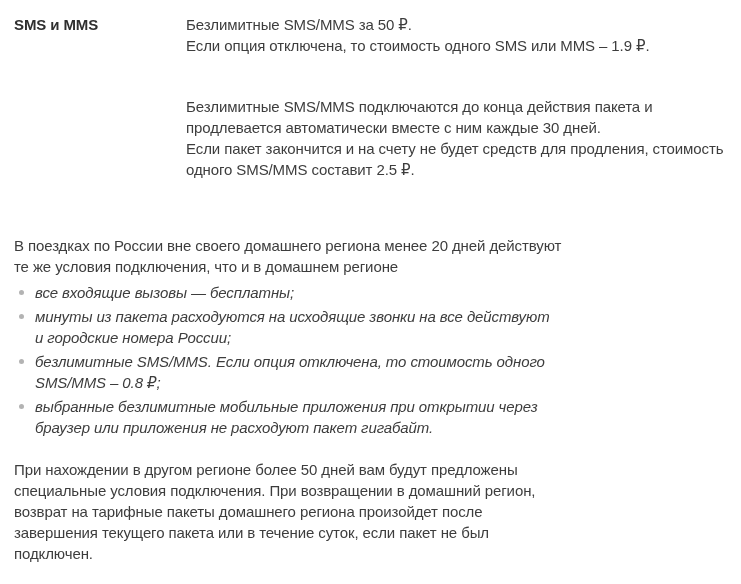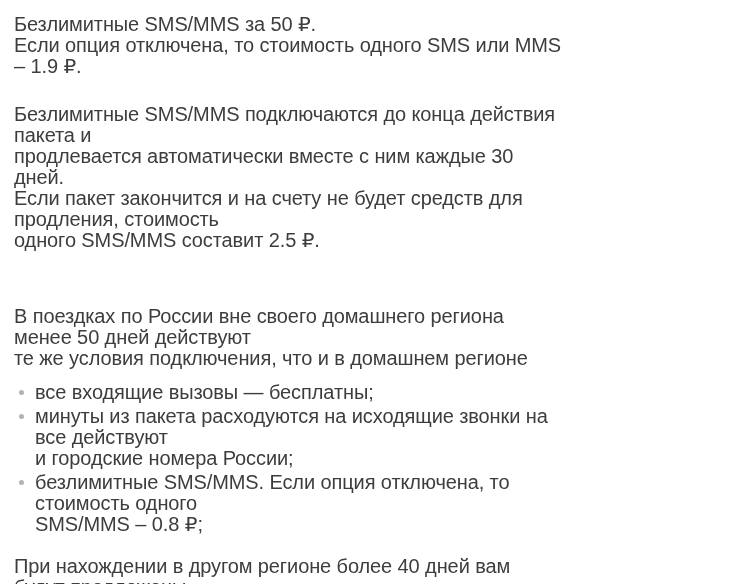--- a/index.html
+++ b/index.html
@@ -32,35 +32,36 @@
     width: 172px;
     font-size: 15px;
     line-height: 21px;
     font-weight: bold;
     color: var(--label-color, #2f2f2f);
     letter-spacing: -0.1px;
   }
   .content-col {
     flex: 0 0 549px;
     width: 549px;
-    font-size: 20px;
+    font-size: 15px;
     line-height: 21px;
     letter-spacing: -0.1px;
   }
   .para {
     margin: 0;
     white-space: pre-line;
   }
   .para + .para {
-    margin-top: 27px;
+    margin-top: 40px;
   }
   ul.bullets {
     list-style: none;
-    margin: 13px 0 0 0;
+    margin: 5px 0 0 0;
     padding: 0;
+    font-style: italic;
   }
   ul.bullets li {
     position: relative;
     padding-left: 21px;
     margin: 0 0 3px 0;
     line-height: 21px;
   }
   ul.bullets li:last-child {
     margin-bottom: 0;
   }
@@ -79,51 +80,57 @@
   .outro {
     margin-top: 21px;
   }
 </style>
 </head>
 <body style="--text-color: #3d3d3d; --label-color: #2f2f2f; --bullet-color: #b3b3b3; background: rgb(255, 255, 255);">
 
 <main class="page">
 
   <section class="row">
+    <div class="label-col">SMS и MMS</div>
     <div class="content-col">
       <p class="para">Безлимитные SMS/MMS за 50 ₽.
 Если опция отключена, то стоимость одного SMS или MMS – 1.9 ₽.</p>
       <p class="para">Безлимитные SMS/MMS подключаются до конца действия пакета и
 продлевается автоматически вместе с ним каждые 30 дней.
 Если пакет закончится и на счету не будет средств для продления, стоимость
 одного SMS/MMS составит 2.5 ₽.</p>
     </div>
   </section>
 
   <section class="row">
     <div class="content-col">
-      <p class="para">В поездках по России вне своего домашнего региона менее 50 дней действуют
+      <p class="para">В поездках по России вне своего домашнего региона менее 20 дней действуют
 те же условия подключения, что и в домашнем регионе</p>
       <ul class="bullets">
         <li>
           <span class="dot"></span>
           <span class="li-text">все входящие вызовы — бесплатны;</span>
         </li>
         <li>
           <span class="dot"></span>
           <span class="li-text">минуты из пакета расходуются на исходящие звонки на все действуют
 и городские номера России;</span>
         </li>
         <li>
           <span class="dot"></span>
           <span class="li-text">безлимитные SMS/MMS. Если опция отключена, то стоимость одного
 SMS/MMS – 0.8 ₽;</span>
         </li>
+        <li>
+          <span class="dot"></span>
+          <span class="li-text">выбранные безлимитные мобильные приложения при открытии через
+браузер или приложения не расходуют пакет гигабайт.</span>
+        </li>
       </ul>
-      <p class="para outro">При нахождении в другом регионе более 40 дней вам будут предложены
+      <p class="para outro">При нахождении в другом регионе более 50 дней вам будут предложены
 специальные условия подключения. При возвращении в домашний регион,
 возврат на тарифные пакеты домашнего региона произойдет после
 завершения текущего пакета или в течение суток, если пакет не был
 подключен.</p>
     </div>
   </section>
 
 </main>
 
 </body></html>

